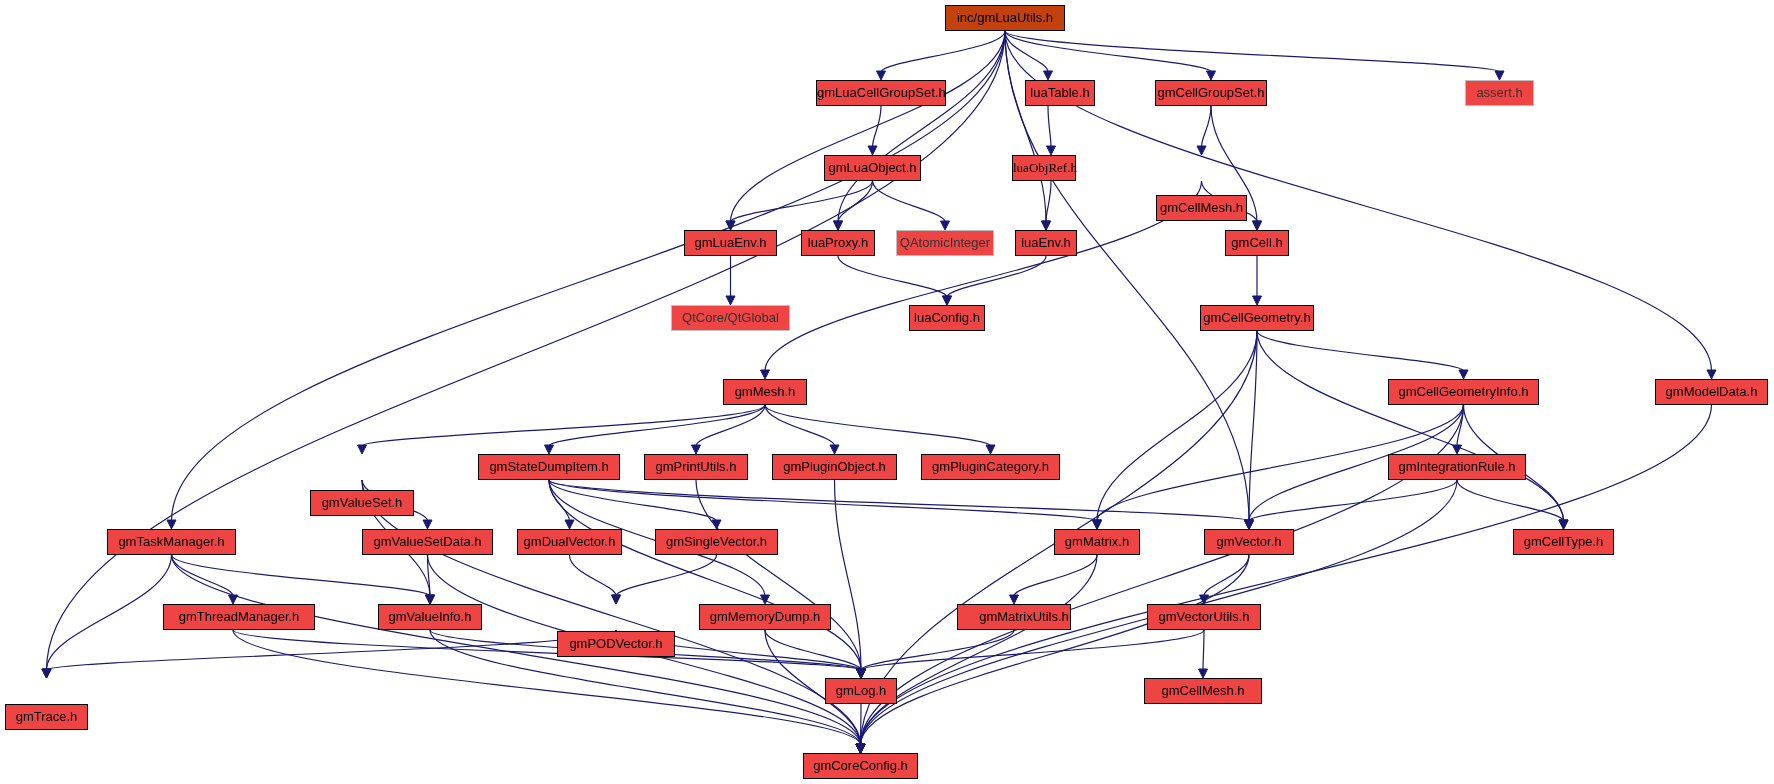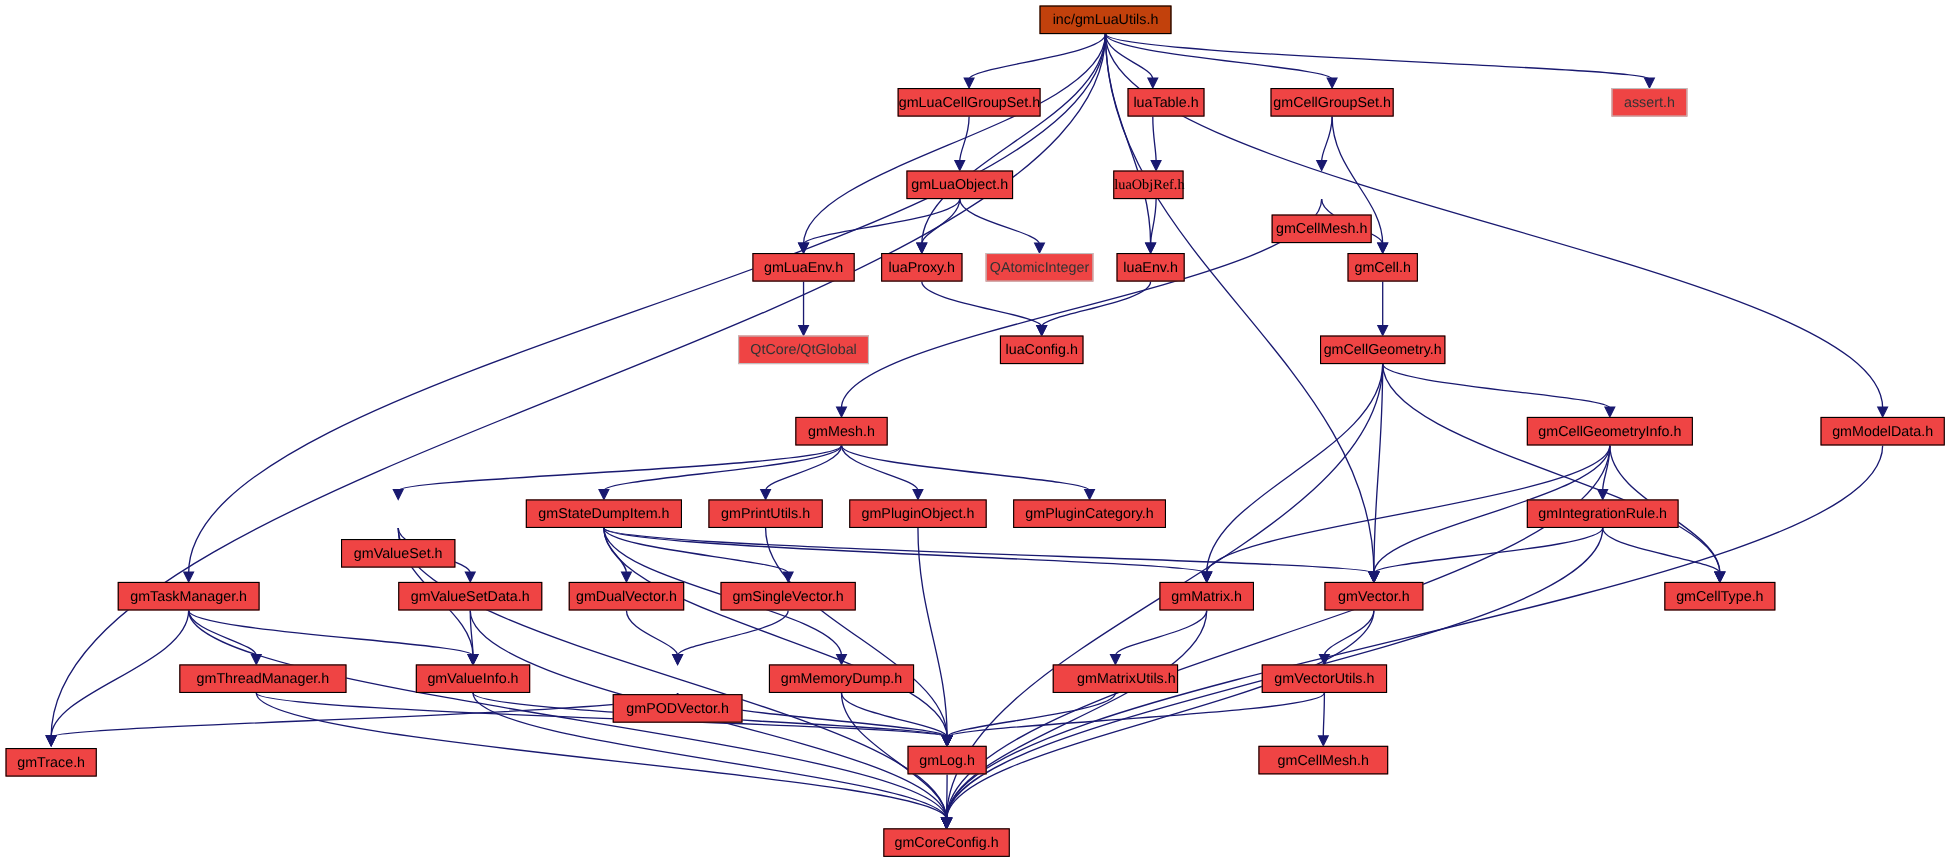--- a/index.html
+++ b/index.html
@@ -211,17 +211,17 @@
   <div class="node" style="left:655px;top:529px;width:123px;">gmSingleVector.h</div>
   <div class="node" style="left:1054px;top:529px;width:86px;">gmMatrix.h</div>
   <div class="node" style="left:1204px;top:529px;width:90px;">gmVector.h</div>
   <div class="node" style="left:1513px;top:529px;width:101px;">gmCellType.h</div>
   <div class="node" style="left:163px;top:604px;width:152px;">gmThreadManager.h</div>
   <div class="node" style="left:378px;top:604px;width:104px;">gmValueInfo.h</div>
   <div class="node" style="left:557px;top:604px;width:118px;margin-top:27px;">gmPODVector.h</div>
   <div class="node" style="left:699px;top:604px;width:132px;">gmMemoryDump.h</div>
   <div class="node" style="left:957px;top:604px;width:114px;padding-left:20px;">gmMatrixUtils.h</div>
   <div class="node" style="left:1147px;top:604px;width:114px;">gmVectorUtils.h</div>
-  <div class="node" style="left:5px;top:680px;width:83px;">gmTrace.h</div>
+  <div class="node" style="left:5px;top:704px;width:83px;">gmTrace.h</div>
   <div class="node" style="left:825px;top:678px;width:72px;">gmLog.h</div>
   <div class="node" style="left:1144px;top:678px;width:118px;">gmCellMesh.h</div>
   <div class="node" style="left:803px;top:753px;width:115px;">gmCoreConfig.h</div>
 </div>
 
 </body></html>

